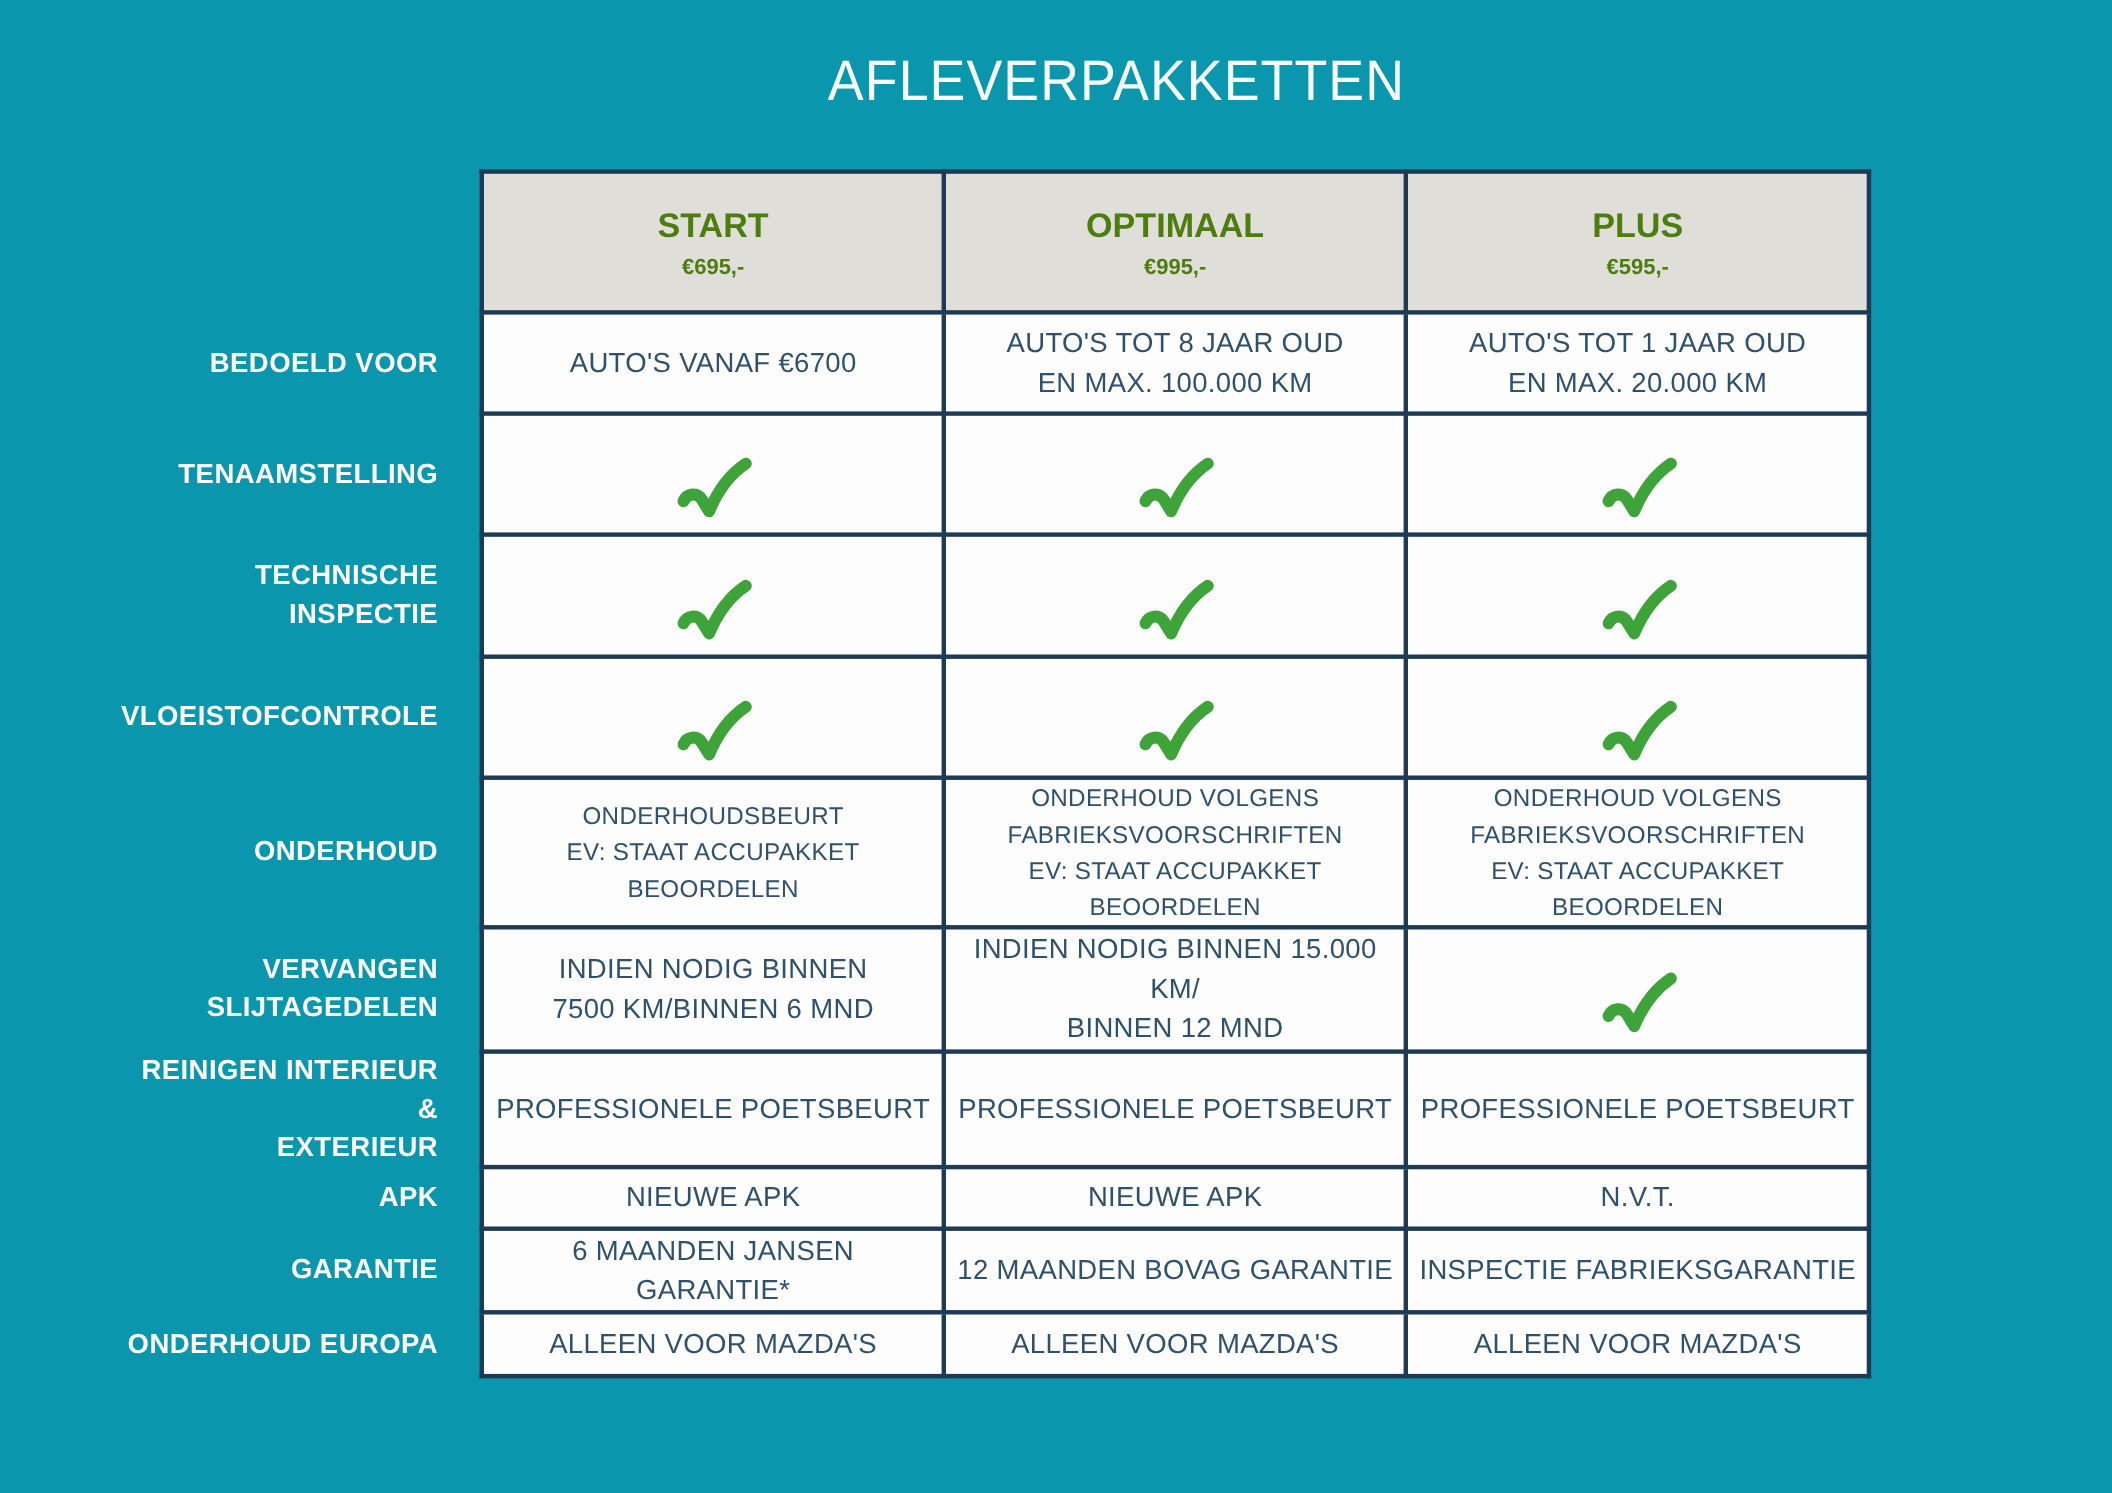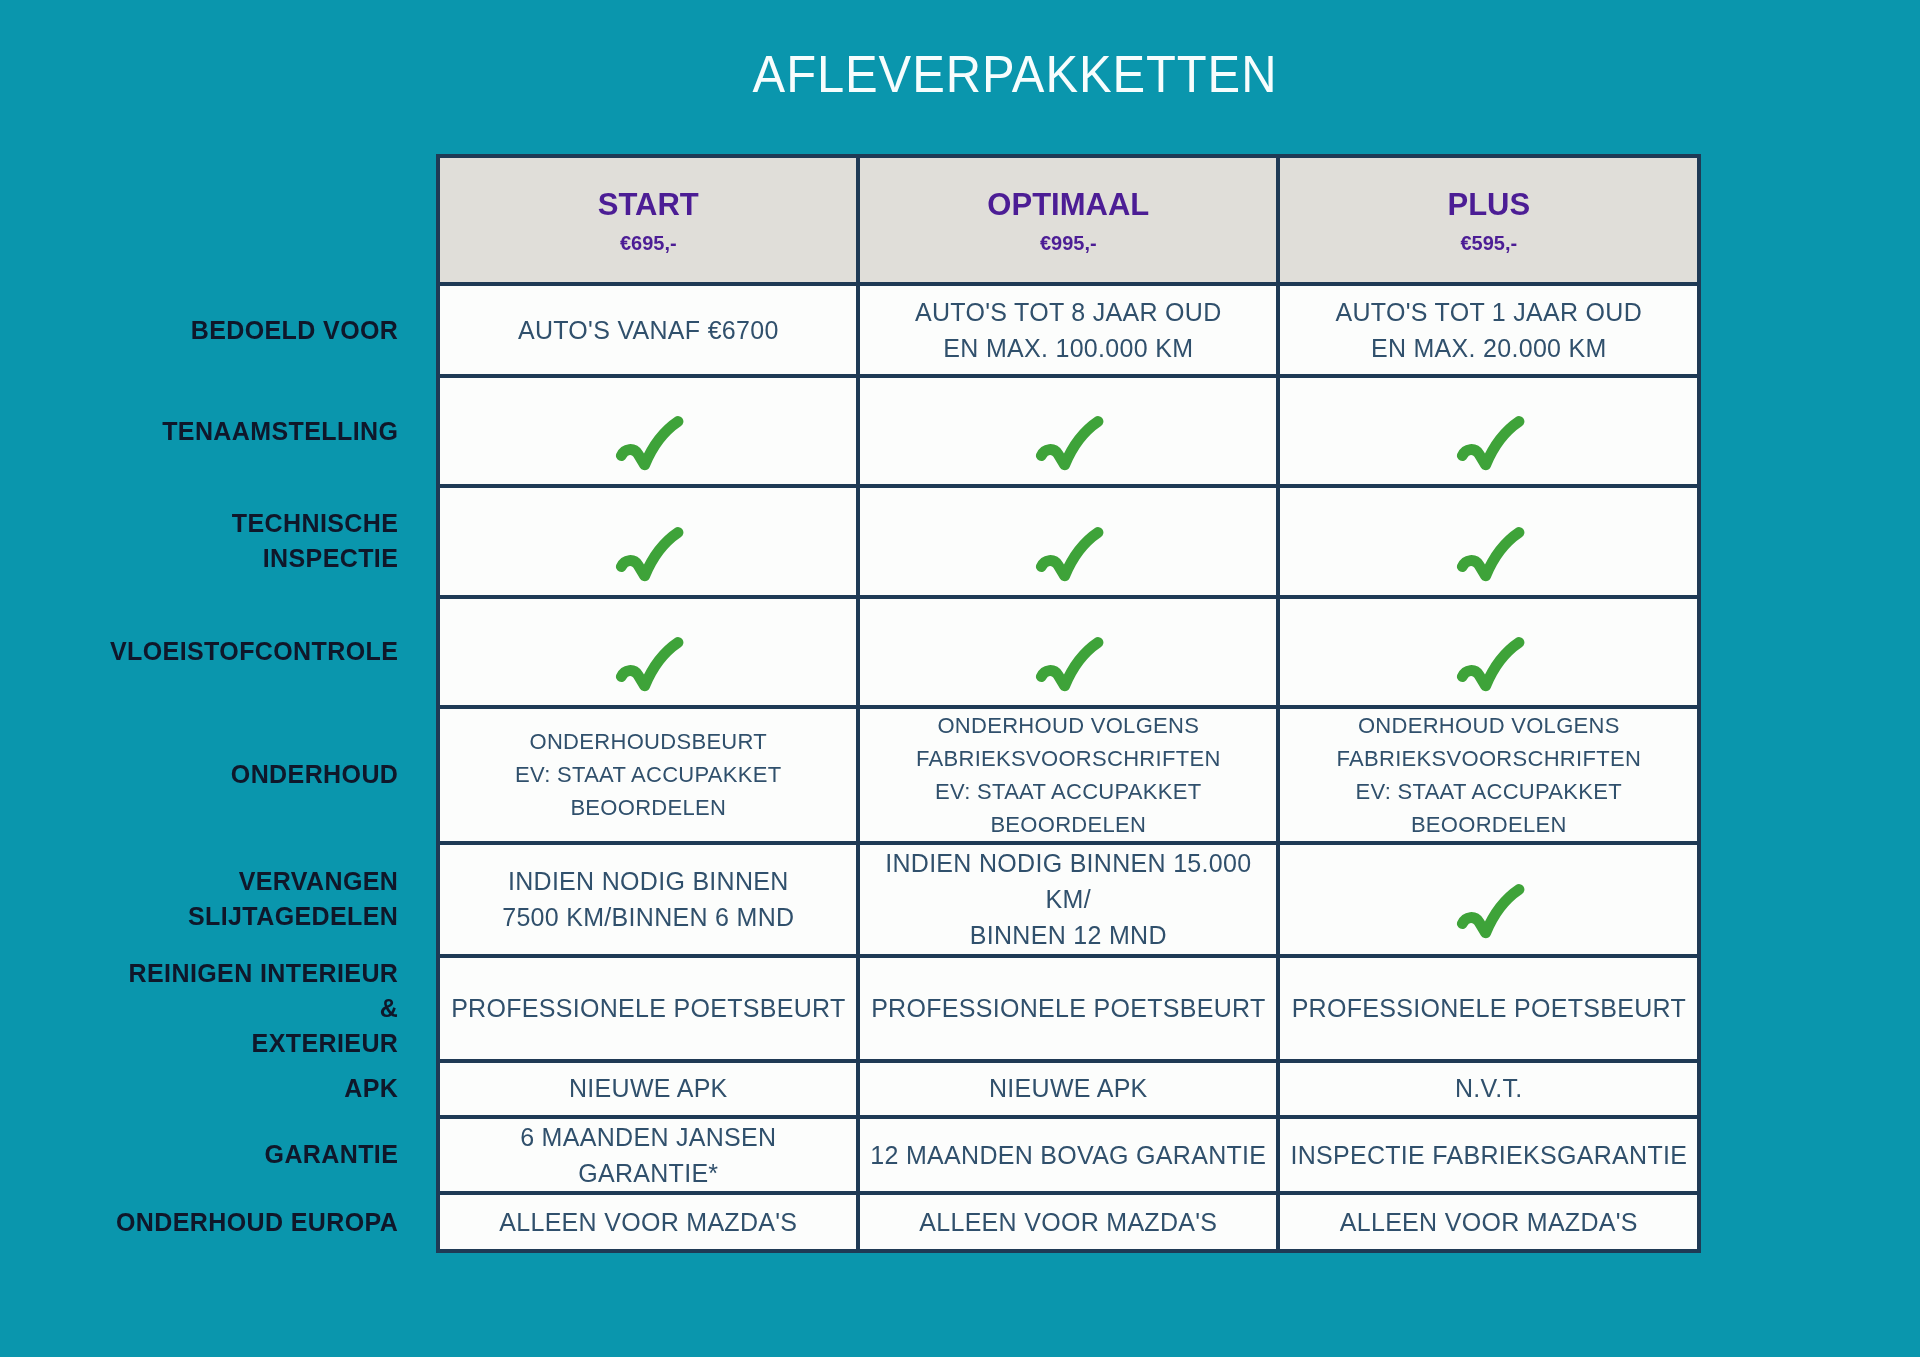--- a/index.html
+++ b/index.html
@@ -24,21 +24,21 @@
     transform: scaleX(0.94);
     transform-origin: center;
   }
   table.pkg {
     border-collapse: collapse;
     table-layout: fixed;
     margin: 50px 0 0 100px;
   }
   td { padding: 0 10px; vertical-align: middle; }
   .lbl-cell {
-    color: #0f172a;
+    color: #ffffff;
     font-weight: 700;
     font-size: 25px;
     text-align: right;
     padding-right: 38px;
     white-space: pre-line;
     line-height: 1.4;
     letter-spacing: 0.4px;
     border: none;
     background: transparent;
   }
@@ -50,21 +50,21 @@
     font-size: 25px;
     line-height: 1.45;
     white-space: pre-line;
     letter-spacing: 0.3px;
   }
   .data-cell.small { font-size: 22px; line-height: 1.5; }
   .hdr-cell {
     background: #e0ded9;
     border: 4px solid #1f3a55;
     text-align: center;
-    color: #4c1d95;
+    color: #4d7c0f;
     font-weight: 700;
   }
   .hdr-name  { font-size: 31px; line-height: 1.5; }
   .hdr-price { font-size: 20px; line-height: 1.5; }
   .check-icon { display: inline-block; vertical-align: middle; }
 </style>
 </head>
 <body>
 
 <div class="title">AFLEVERPAKKETTEN</div>

